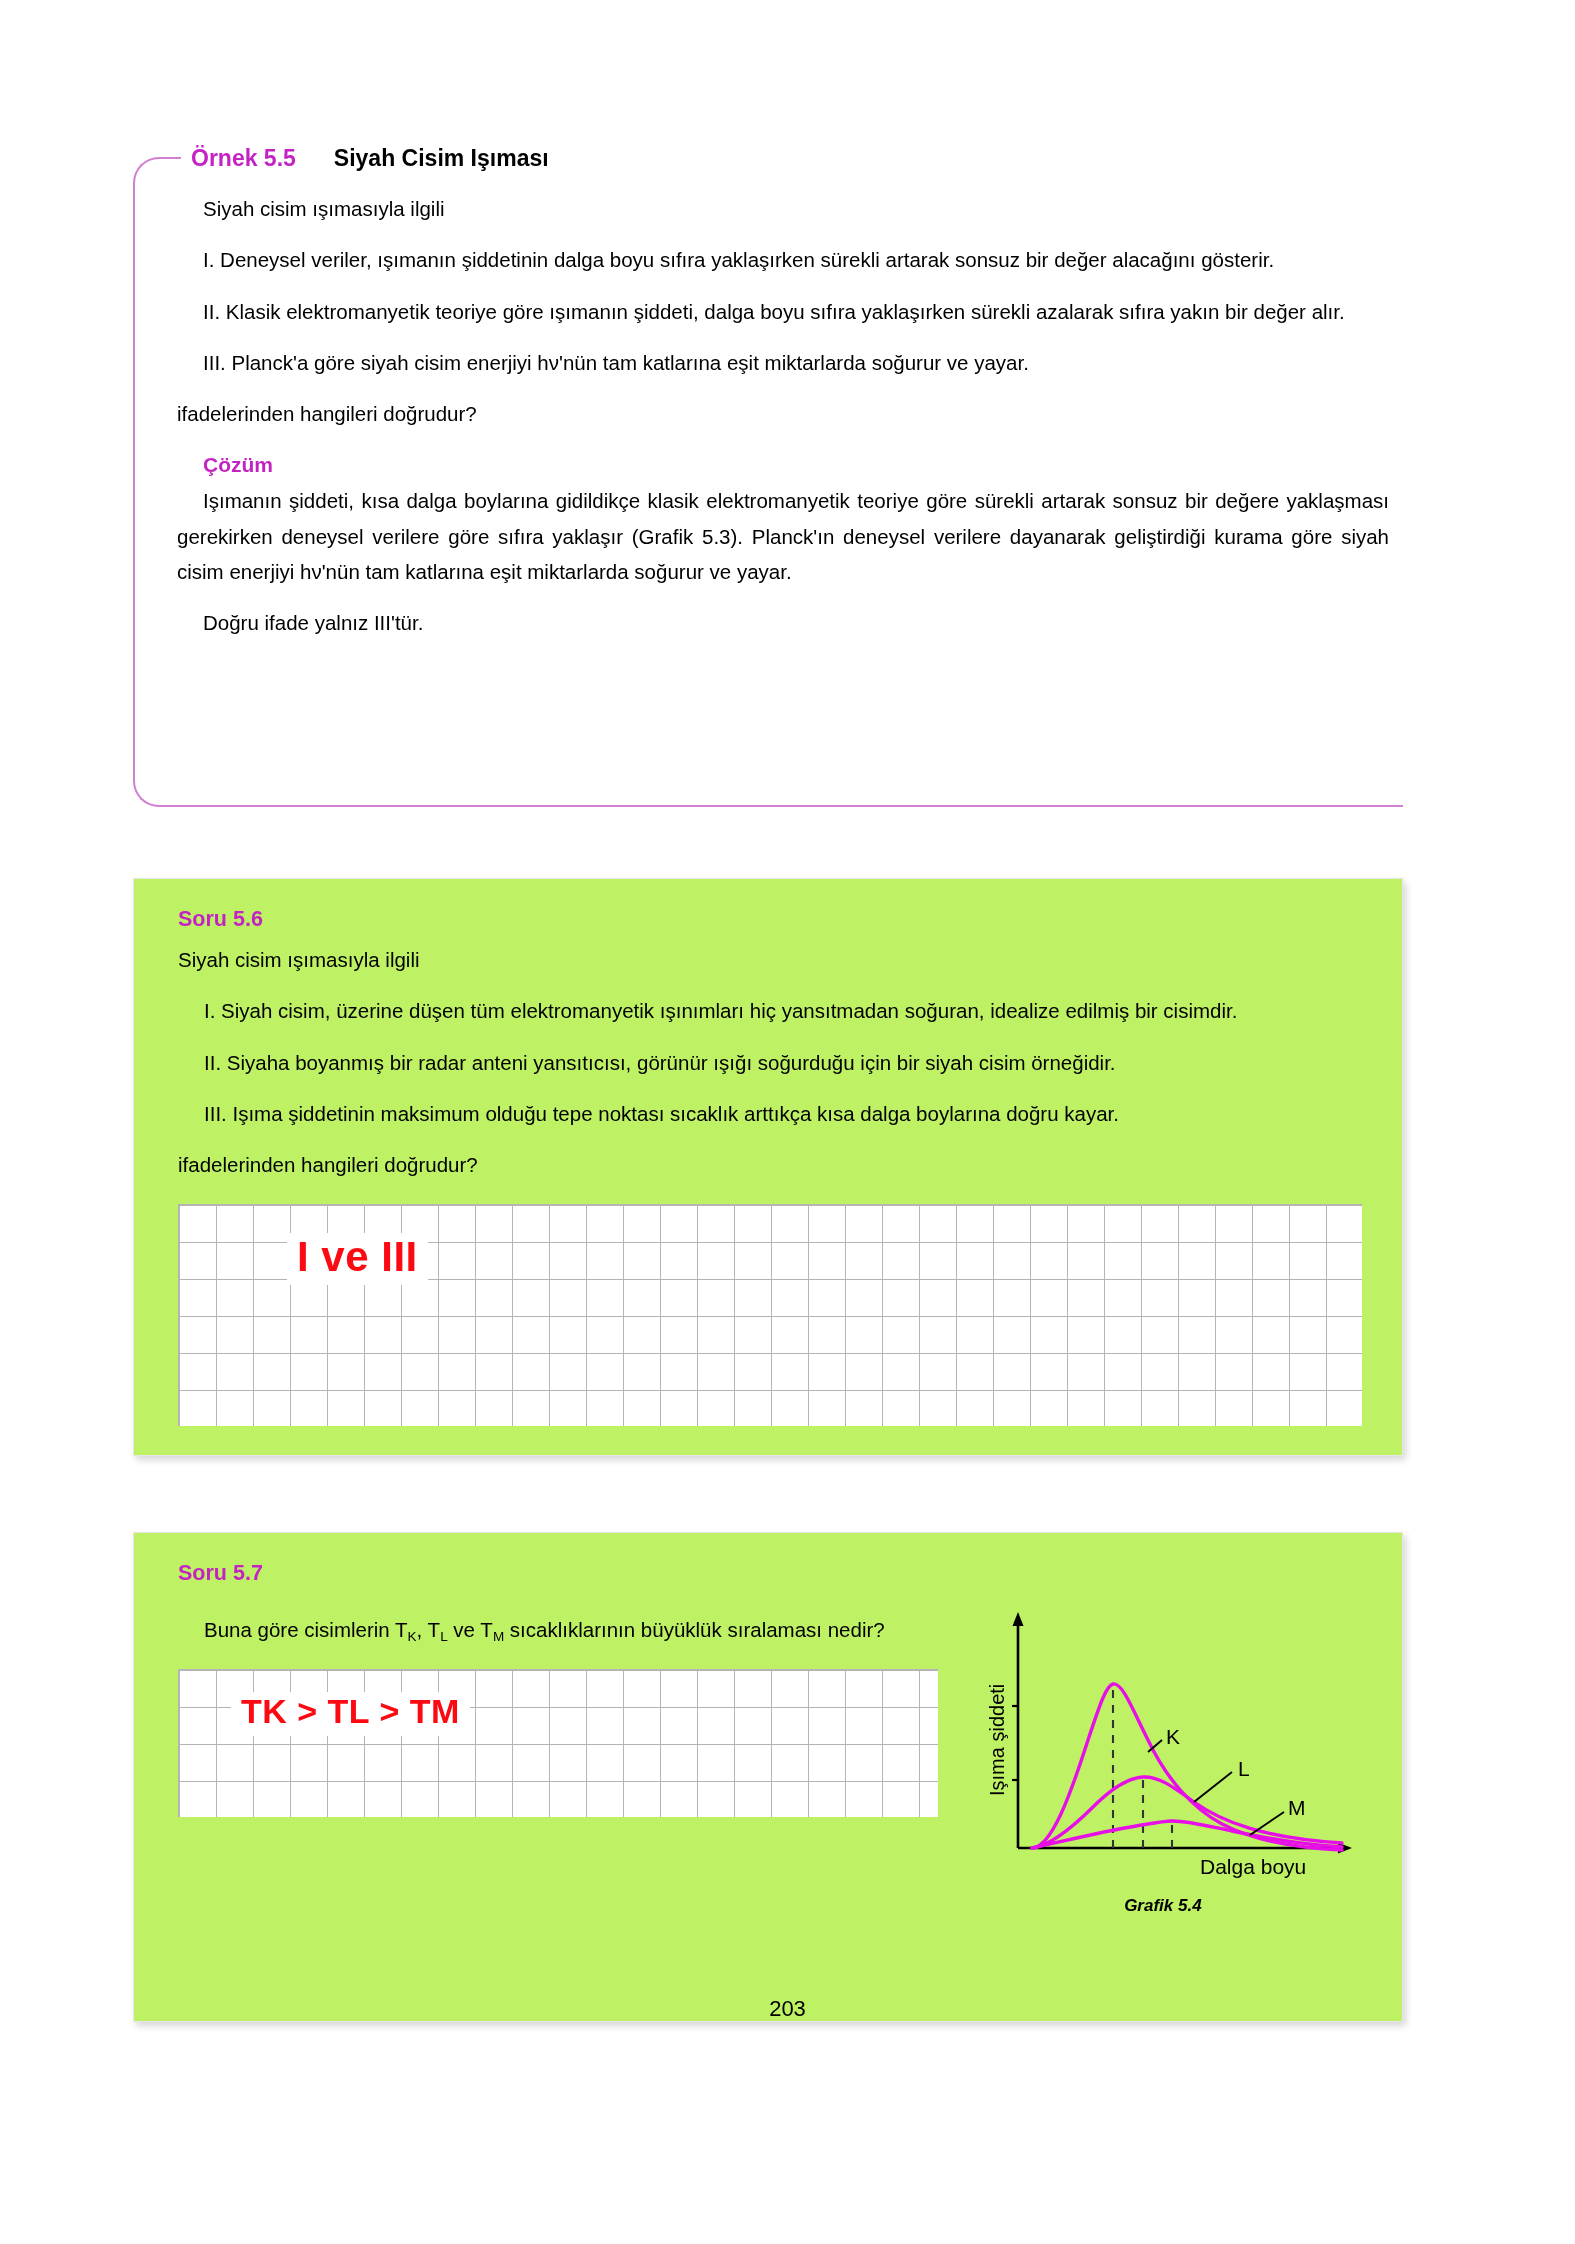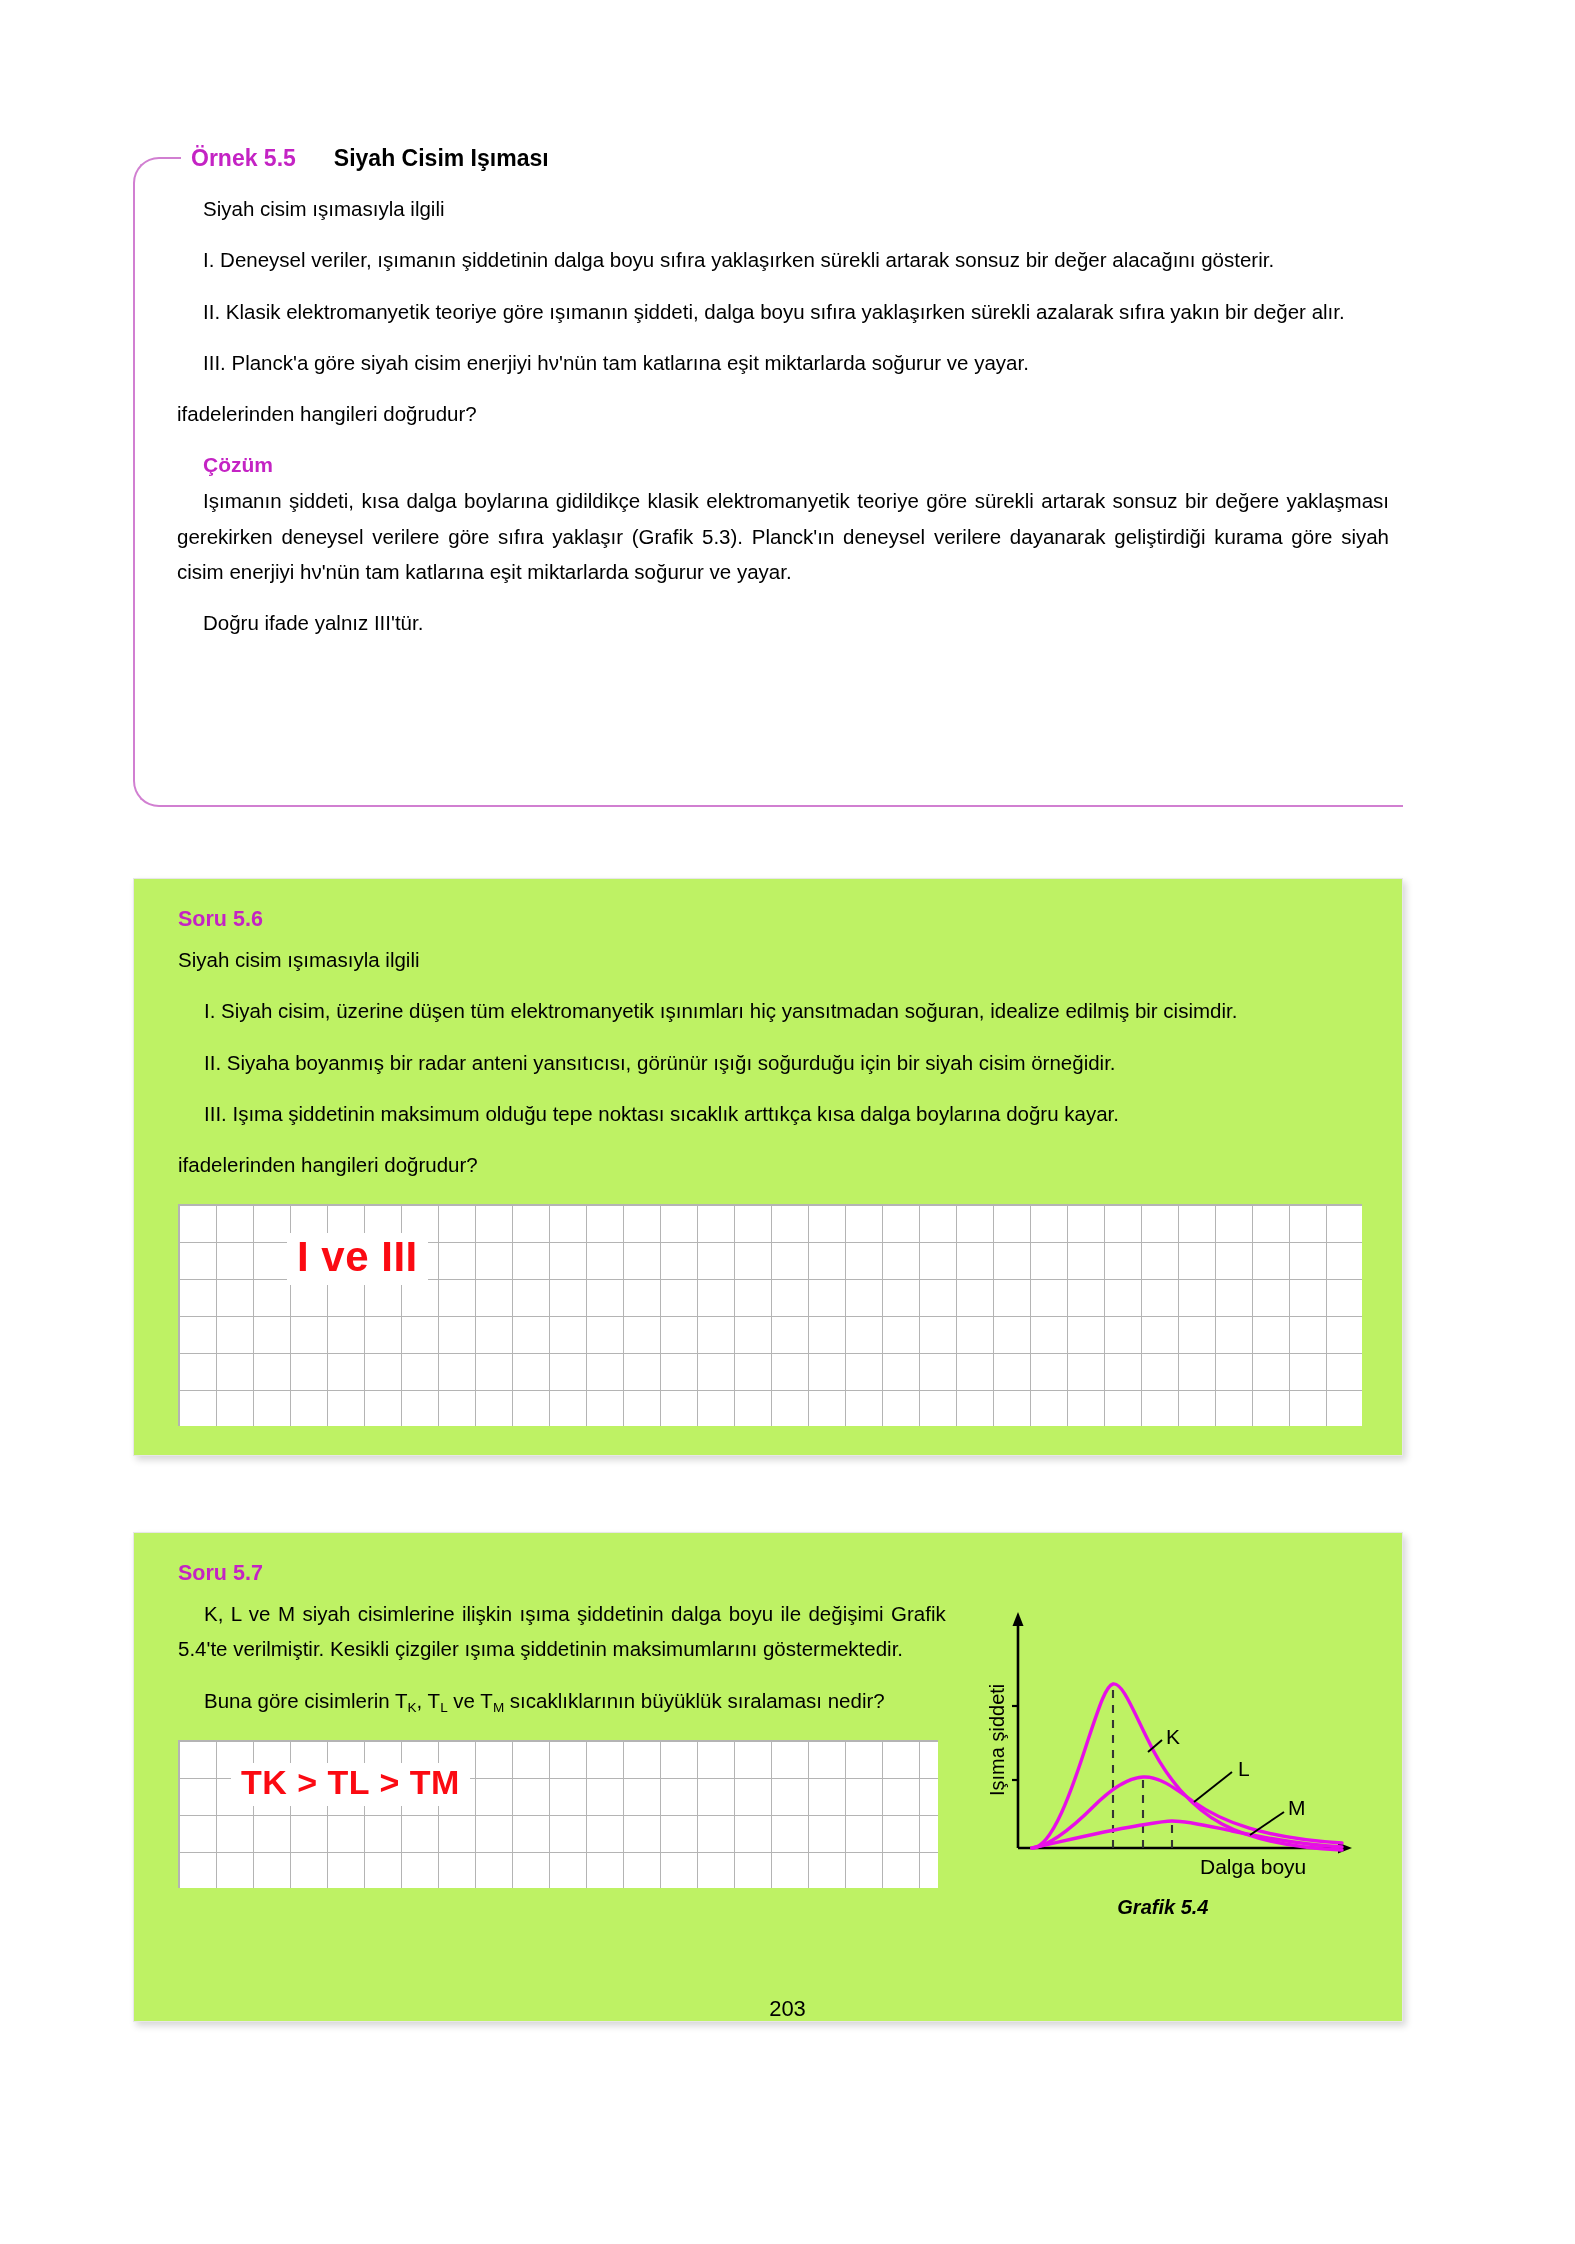--- a/index.html
+++ b/index.html
@@ -182,21 +182,21 @@
   .s57-fig {
     width: 418px;
     margin-left: 14px;
     position: relative;
     padding-top: 4px;
   }
   .fig-caption {
     text-align: center;
     font-weight: bold;
     font-style: italic;
-    font-size: 20px;
+    font-size: 17px;
     margin-top: 14px;
     color: #000;
   }
   sub.sb {
     font-size: 0.66em;
     vertical-align: -0.32em;
     line-height: 0;
   }
 
   
@@ -254,21 +254,20 @@
     </div>
   </div>
 
   <div class="card" id="card-57">
     <div class="card-inner">
       <div class="soru-tag">Soru 5.7</div>
 
       <div class="s57-cols">
 
         <div class="s57-text">
-          <p class="para lead">K, L ve M siyah cisimlerine ilişkin ışıma şiddetinin dalga boyu ile değişimi Grafik 5.4'te verilmiştir. Kesikli çizgiler ışıma şiddetinin maksimumlarını göstermektedir.</p>
           <p class="para lead spaced"><span>Buna göre cisimlerin T</span><sub class="sb">K</sub><span>, T</span><sub class="sb">L</sub><span> ve T</span><sub class="sb">M</sub><span> sıcaklıklarının büyüklük sıralaması nedir?</span></p>
 
           <div class="grid-wrap">
             <div class="grid" id="grid-57">
               <div class="answer" id="answer-57">TK &gt; TL &gt; TM</div>
             </div>
           </div>
         </div>
 
         <div class="s57-fig">

